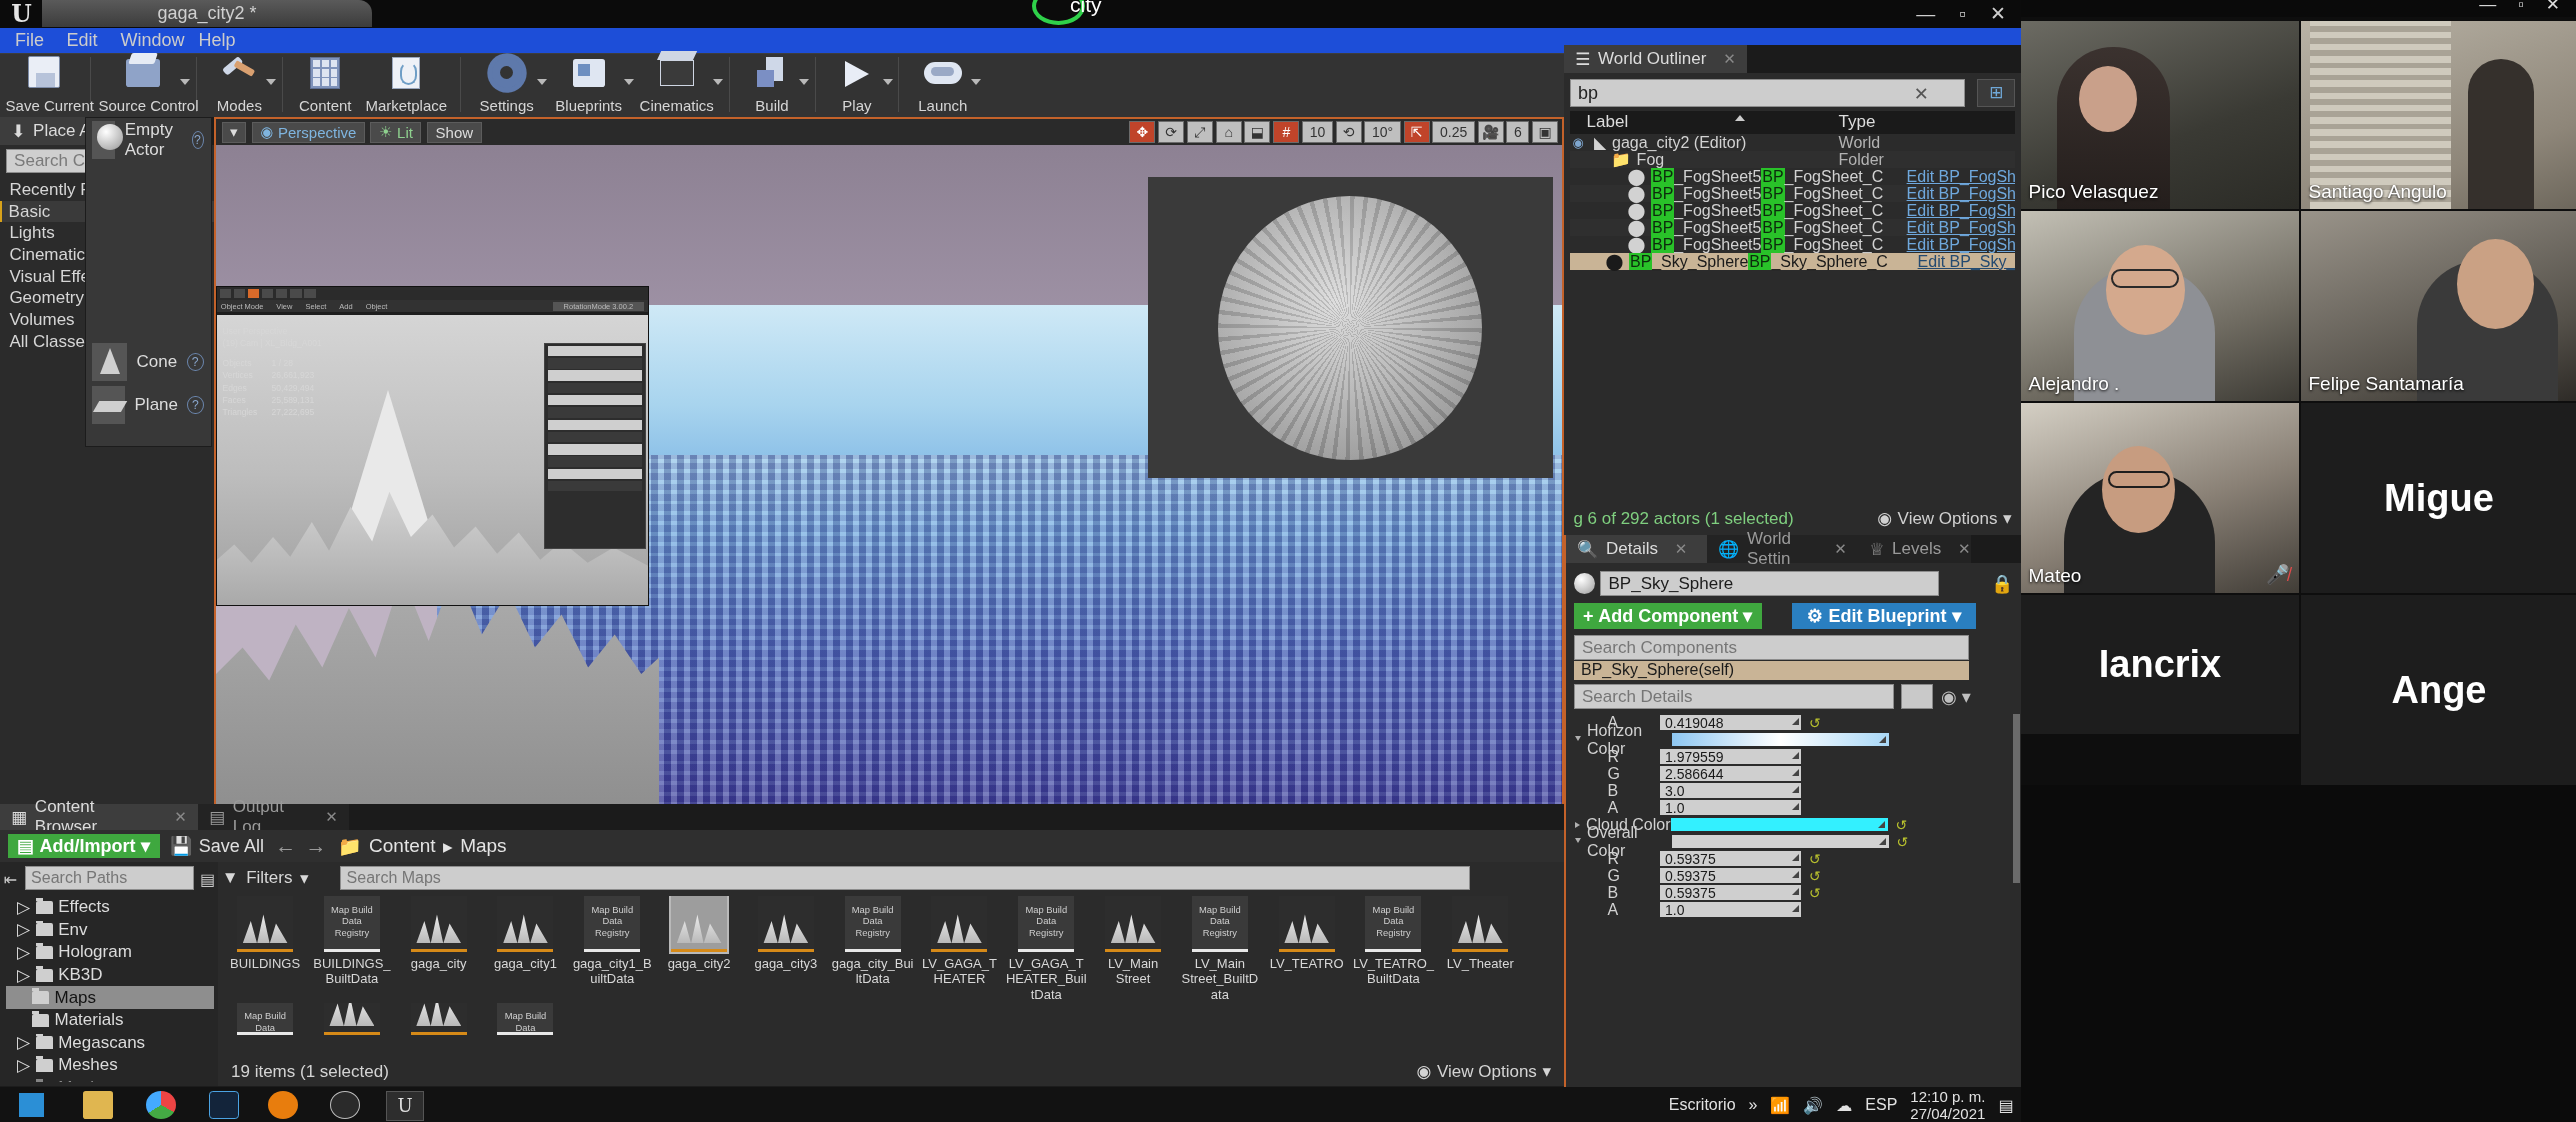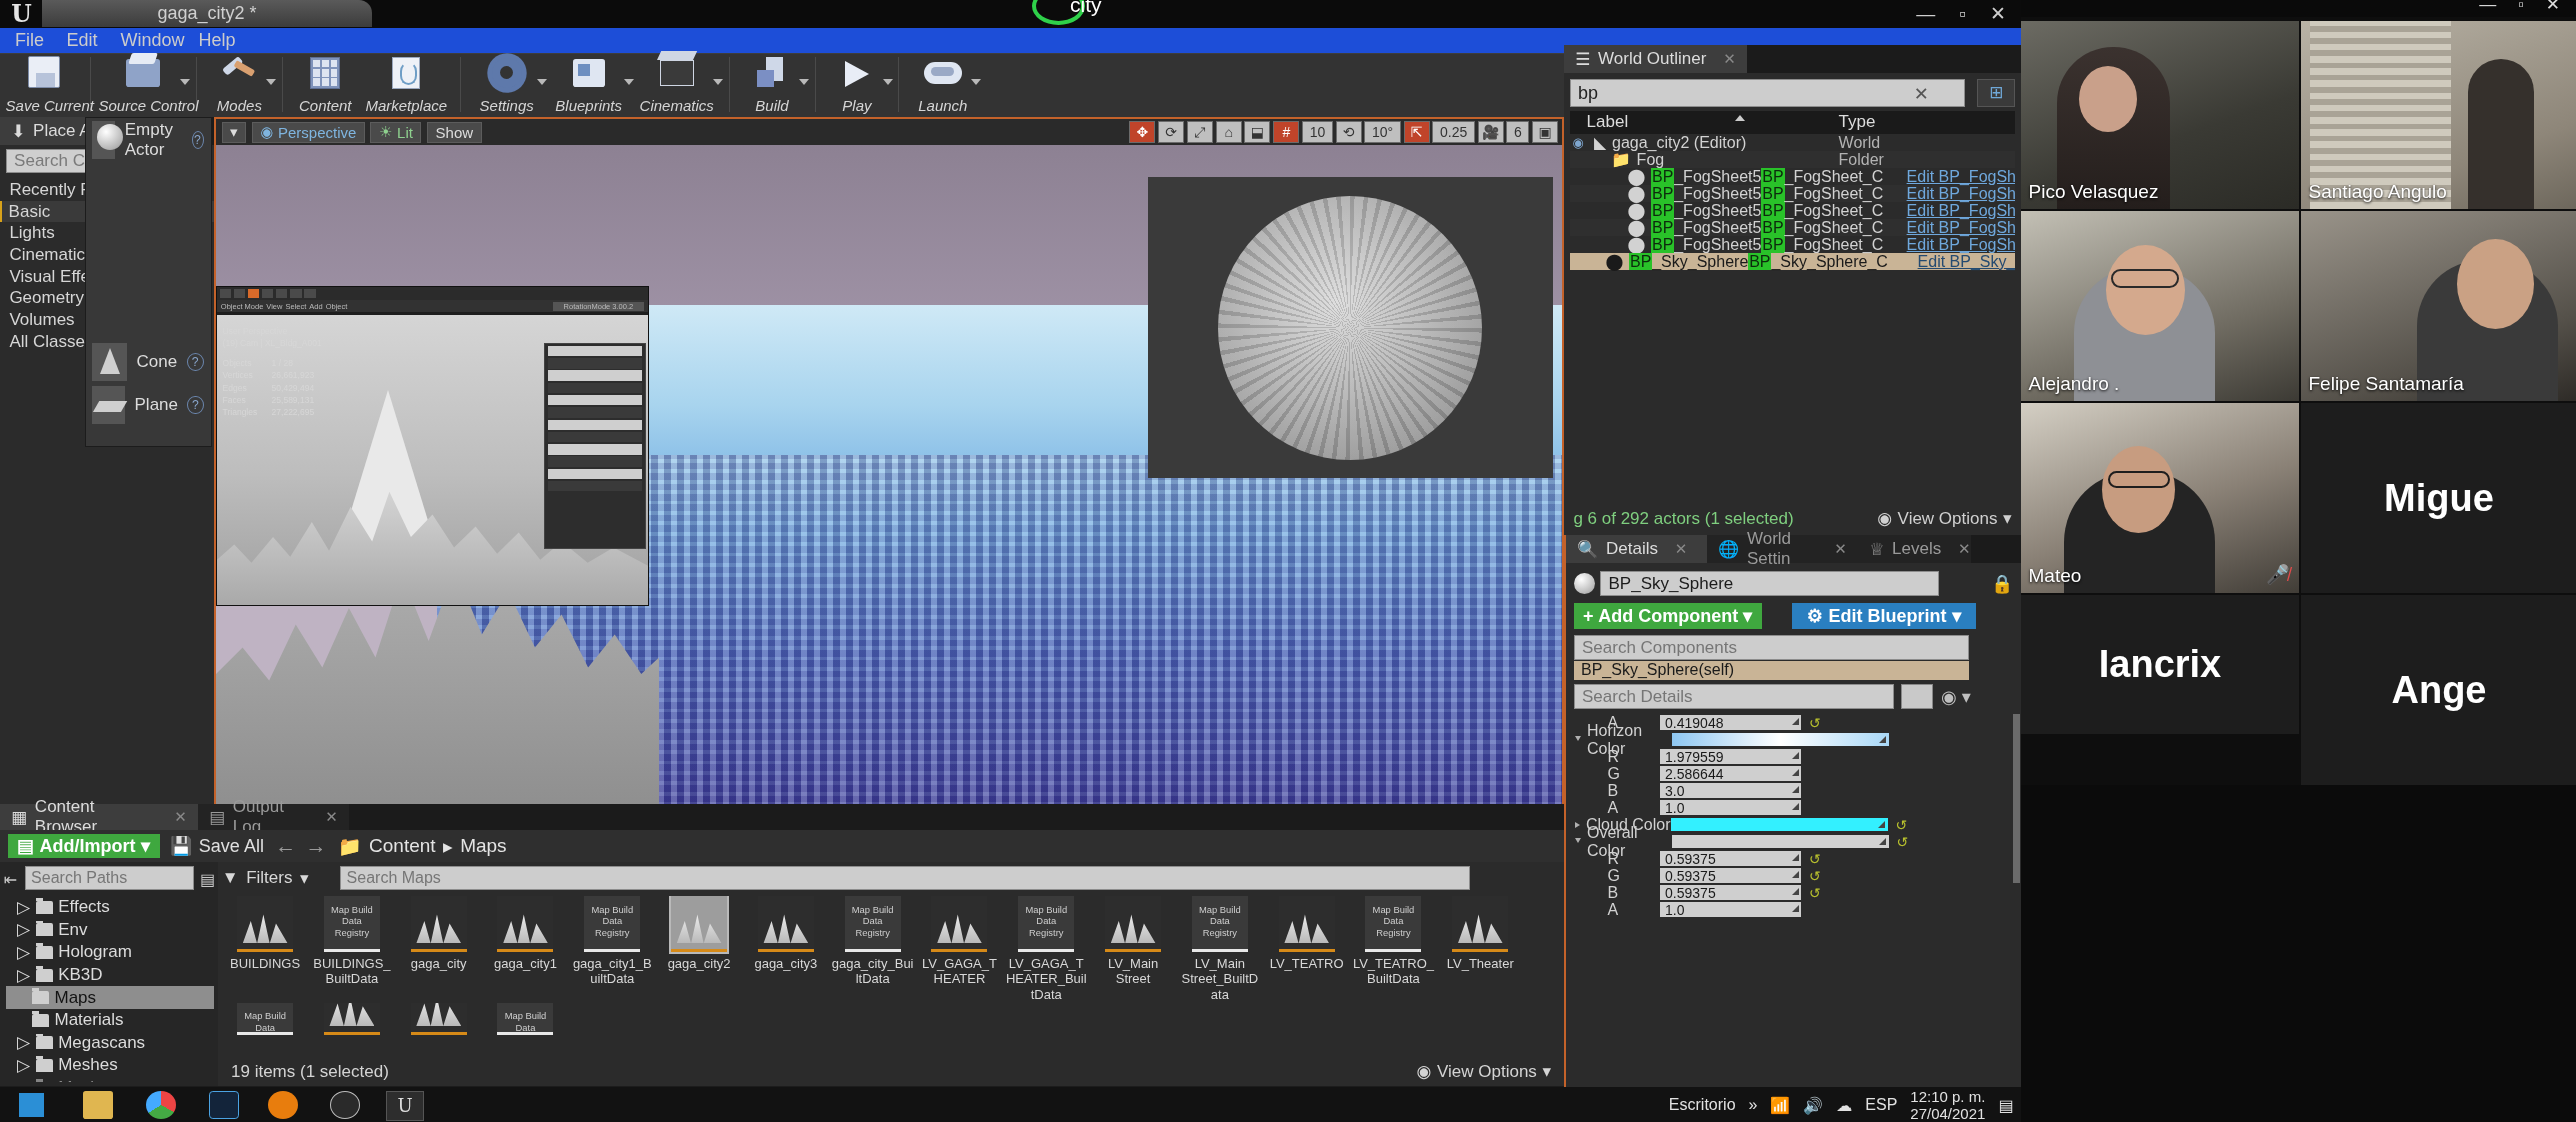--- a/index.html
+++ b/index.html
@@ -21,21 +21,21 @@
 
   .menubar { position:absolute; left:0; top:28px; width:2021px; height:24.5px; background:#1d4ed8; }
   .menubar .mi { position:absolute; top:2.8px; height:19px; line-height:19px; font-size:18px; color:#ccc; padding:0 5.6px;}
 
   .toolbar { position:absolute; left:0; top:53px; width:2021px; height:64px; background:#333333;
              border-top:0.9px solid #3d3d3d; }
   .tbgroup { position:absolute; top:0; height:64px; display:flex; align-items:flex-start; }
   .tbitem { width:auto; min-width:58px; height:64px; position:relative; text-align:center; }
   .tbicon { width:43px; height:38px; margin:1.9px auto 0; position:relative; }
   .tblabel { font-size:15px; color:#d6d6d6; position:absolute; bottom:3.8px; left:0; right:0; text-align:center;
-             white-space:nowrap;font-style:italic; }
+             white-space:nowrap; }
   .tbarrow { position:absolute; right:-1.9px; top:24.5px; width:0;height:0;border-left:5.6px solid transparent;
              border-right:5.6px solid transparent;border-top:6.6px solid #b9b9b9; }
   .tbsep { width:0.9px; height:55px; background:#4a4a4a; margin:2.8px 7.5px 0; }
 
   
   .gl-save{width:32px;height:32px;margin:1.9px auto;background:#eaeef6;border:1.9px solid #7d8ca8;border-radius:1.9px;
            position:relative;}
   .gl-save:after{content:"";position:absolute;left:6.6px;top:16px;width:19px;height:14px;background:#b7c3da;}
   .gl-src{width:34px;height:28px;margin:4.7px auto;background:#8fa3c8;border-radius:2.8px;position:relative;}
   .gl-src:before{content:"";position:absolute;left:3.8px;top:-5.6px;width:26px;height:11.3px;background:#e6ebf4;
@@ -131,21 +131,21 @@
             width:264px;height:264px;border-radius:50%;
             background:radial-gradient(circle at 45% 40%,#dcdcdc,#9d9d9d 70%,#7a7a7a);}
   .minimap .disc:after{content:"";position:absolute;inset:0;border-radius:50%;
             background:repeating-conic-gradient(from 0deg,#00000022 0 2deg,#ffffff11 2deg 6deg);}
 
   .inset{ position:absolute; left:0px; top:141px; width:433px; height:320px; background:#1e1e1e;
           border:0.9px solid #111; overflow:hidden;}
   .inset .bhdr{height:13px;background:#2b2b2b;display:flex;gap:2.8px;align-items:center;padding:0 2.8px;}
   .inset .bhdr i{display:block;width:11.3px;height:9.4px;background:#4a4a4a;}
   .inset .bhdr i.or{background:#d86a2a;}
-  .inset .bmenu{height:12.2px;background:#323232;font-size:7.5px;color:#bbb;display:flex;gap:3px;
+  .inset .bmenu{height:12.2px;background:#323232;font-size:7.5px;color:#bbb;display:flex;gap:13px;
                 align-items:center;padding:0 3.8px;}
   .inset .stats{position:absolute;left:5.6px;top:38px;font-size:8.5px;color:#d7d7d7;line-height:1.45;}
   .inset .bview{position:absolute;left:0;top:28px;right:0;bottom:0;
                 background:linear-gradient(#d5d5d5,#bdbdbd 55%,#9f9f9f);}
   .inset .bcity{position:absolute;left:0;bottom:0;width:100%;height:151px;
       background:linear-gradient(#e2e2e2,#a9a9a9);
       clip-path:polygon(0 70%,4% 60%,8% 72%,13% 55%,17% 68%,22% 45%,26% 64%,31% 35%,36% 58%,40% 25%,45% 55%,
       50% 40%,55% 62%,60% 48%,65% 66%,70% 52%,75% 70%,80% 58%,86% 72%,92% 62%,100% 74%,100% 100%,0 100%);}
   .inset .pyr{position:absolute;left:122px;top:75px;width:0;height:0;border-left:49px solid transparent;
               border-right:49px solid transparent;border-bottom:160px solid #e9e9e9;}

